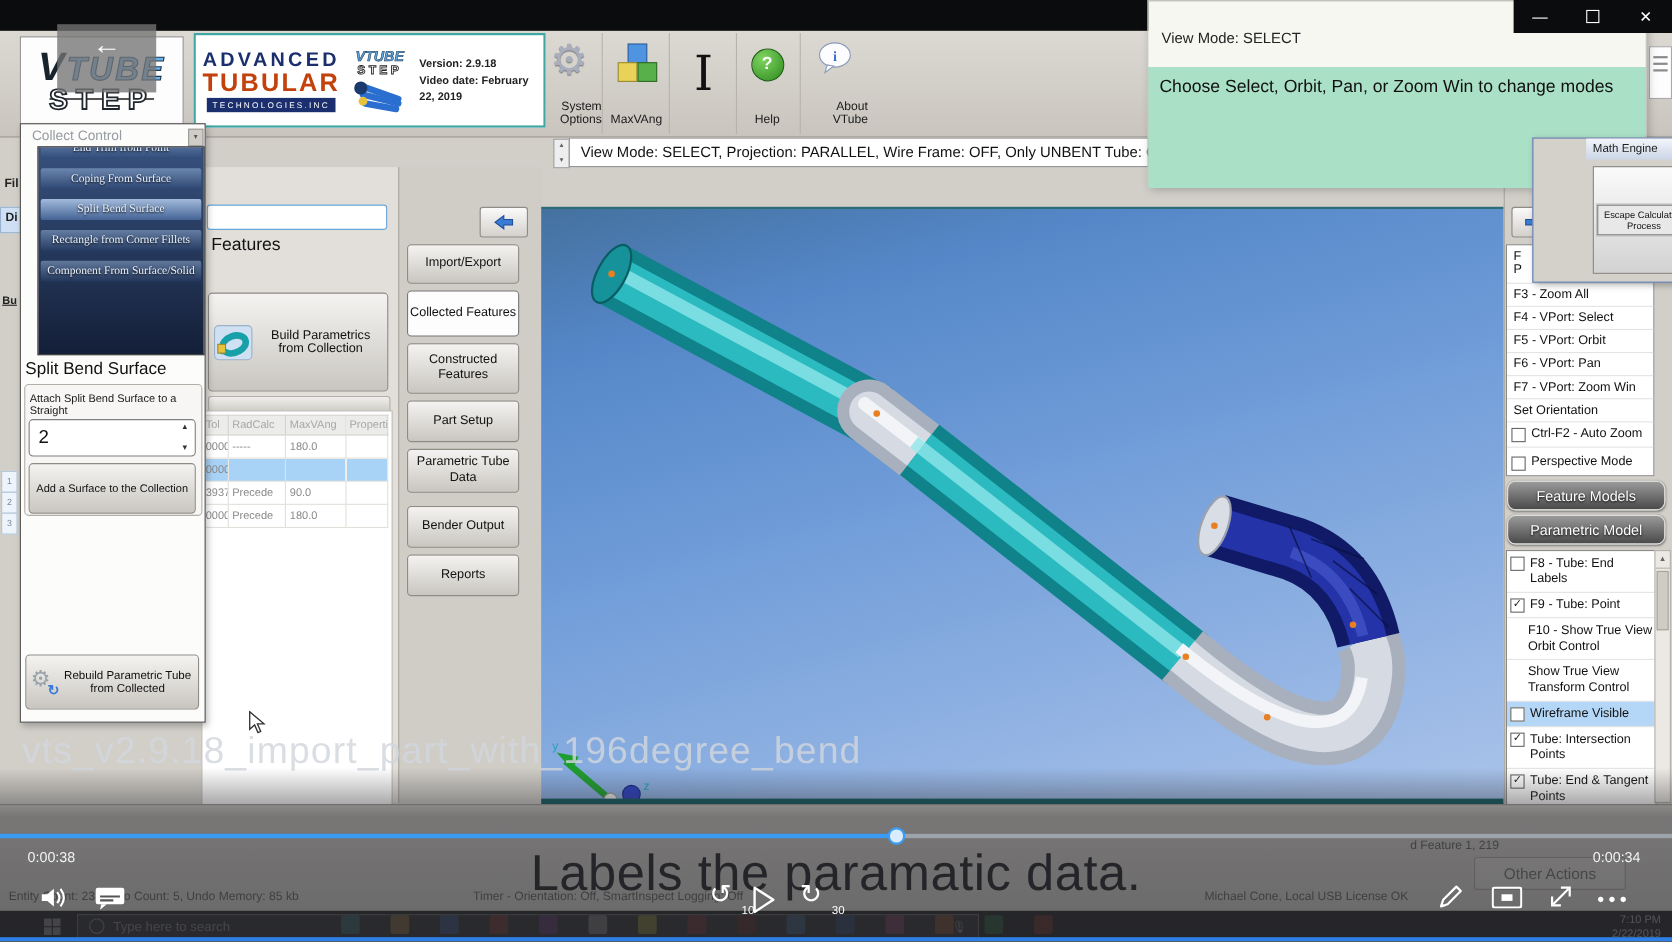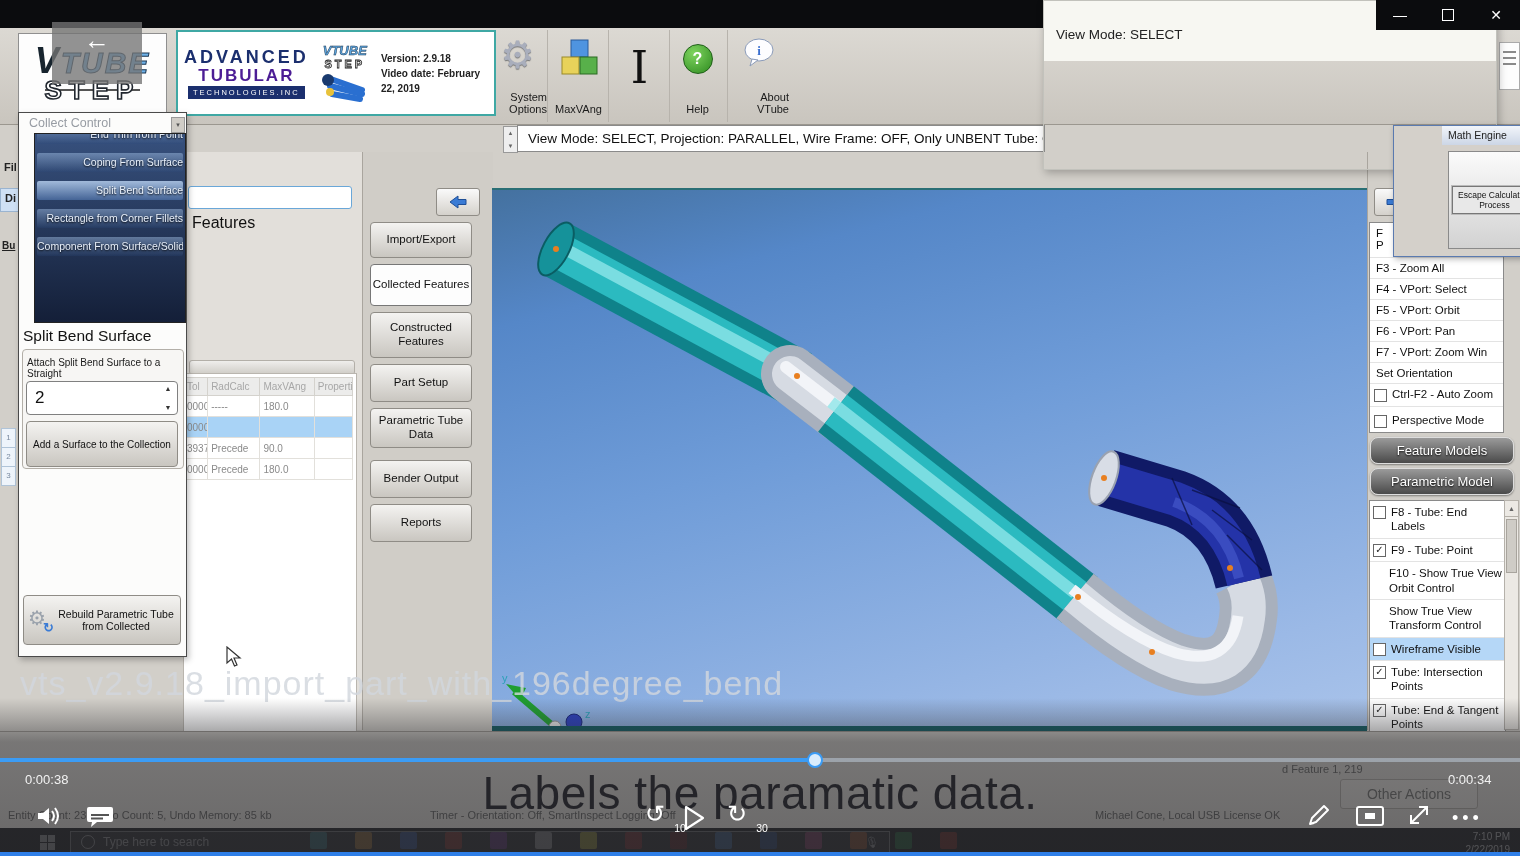--- a/index.html
+++ b/index.html
@@ -23,21 +23,21 @@
     display:flex;flex-direction:column;align-items:center;justify-content:center;}
   .lg1{font-size:30px;font-weight:bold;font-style:italic;color:#6fb2e8;letter-spacing:2px;
     -webkit-text-stroke:1px #17324d;line-height:0.9;}
   .lg1 .vv{color:#17242e;font-size:36px;-webkit-text-stroke:0;}
   .lg2{font-size:26px;font-weight:bold;letter-spacing:7px;color:#fff;-webkit-text-stroke:1.6px #20262e;
     line-height:1;background:linear-gradient(180deg,transparent 46%,#555 46%,#555 54%,transparent 54%);}
   .banner{left:176px;top:30px;width:320px;height:86px;background:#fff;border:2px solid #3fa8a4;
     display:flex;align-items:center;gap:8px;padding:0 6px;box-sizing:border-box;}
   .b-adv{display:flex;flex-direction:column;align-items:center;}
   .b-l1{color:#1b2f6e;font-weight:bold;font-size:18px;letter-spacing:3px;}
-  .b-l2{color:#4c1d95;font-weight:bold;font-size:17px;letter-spacing:2px;line-height:.95;}
+  .b-l2{color:#c2410c;font-weight:bold;font-size:23px;letter-spacing:2px;line-height:.95;}
   .b-l3{background:#1b2f6e;color:#fff;font-size:7.5px;letter-spacing:2px;padding:2px 5px;margin-top:2px;}
   .b-mini{display:flex;flex-direction:column;align-items:center;width:74px;}
   .b-m1{font-size:13px;font-weight:bold;font-style:italic;color:#5ea7e0;-webkit-text-stroke:.5px #17324d;}
   .b-m2{font-size:11px;font-weight:bold;letter-spacing:3px;color:#fff;-webkit-text-stroke:.8px #222;}
   .b-ver{font-size:10px;font-weight:bold;color:#222;line-height:1.5;}
 
   .tbtn{top:30px;height:92px;width:60px;border-right:1px solid #b7b3ac;display:flex;flex-direction:column;
     align-items:center;justify-content:flex-start;padding-top:8px;box-sizing:border-box;}
   .tbtn .lbl{font-size:11px;color:#1a1a1a;text-align:right;line-height:1.15;margin-top:auto;margin-bottom:6px;}
   .gear{font-size:38px;color:#a9aebc;line-height:.9;text-shadow:0 1px 1px #777;}
@@ -59,22 +59,22 @@
 
   
   .popup{left:18px;top:112px;width:167px;height:543px;background:#fcfcfb;border:1px solid #4a4a4a;
     box-shadow:2px 3px 6px rgba(0,0,0,.25);z-index:5;}
   .cc-head{left:10px;top:3px;font-size:12.5px;color:#979ca3;}
   .cc-drop{left:152px;top:4px;width:12px;height:14px;background:#d0cdc7;border:1px solid #999;font-size:7px;
     color:#555;text-align:center;line-height:13px;}
   .cc-list{left:15px;top:20px;width:150px;height:188px;background:linear-gradient(180deg,#37517e,#141f38);
     border:1px solid #222;overflow:hidden;}
   .cc-item{height:19px;margin:9px 2px;background:linear-gradient(180deg,rgba(173,203,240,.45),rgba(40,70,120,.25));
-    color:#e8f0fb;font-size:10.5px;text-align:right;line-height:19px;border-radius:2px;
-    text-shadow:0 1px 2px #000;white-space:nowrap;overflow:hidden;}
+    color:#e8f0fb;font-size:10.5px;text-align:center;line-height:19px;border-radius:2px;
+    text-shadow:0 1px 2px #000;white-space:nowrap;overflow:hidden;font-family:Liberation Serif, serif;}
   .cc-item.first{margin-top:-9px;}
   .cc-item.sel{background:linear-gradient(180deg,rgba(200,225,255,.75),rgba(90,130,190,.55));}
   .sbs-title{left:4px;top:214px;font-size:15.5px;color:#111;}
   .sbs-group{left:3px;top:236px;width:160px;height:118px;border:1px solid #b3afa8;border-radius:4px;background:#f7f6f4;}
   .sbs-label{left:8px;top:244px;font-size:10px;color:#1a1a1a;}
   .sbs-input{left:7px;top:268px;width:152px;height:34px;background:#fff;border:1.5px solid #808080;border-radius:4px;
     box-sizing:border-box;font-size:17px;color:#111;line-height:31px;padding-left:8px;}
   .sbs-spin{left:142px;top:272px;width:14px;height:26px;display:flex;flex-direction:column;justify-content:space-between;
     font-size:7px;color:#333;text-align:center;}
   .btn-gray{background:linear-gradient(180deg,#f4f3f1,#c9c6c0);border:1px solid #8f8c86;border-radius:4px;
@@ -260,28 +260,36 @@
 
   <div class="abs spin">
       <span>▲</span>
       <span>▼</span>
     </div>
   <div class="abs viewbar">View Mode: SELECT, Projection: PARALLEL, Wire Frame: OFF, Only UNBENT Tube: OFF,</div>
 
   <div class="abs ltab" style="left:4px;top:161px;">Fil</div>
   <div class="abs ditab"></div>
   <div class="abs ltab" style="left:5px;top:192px;z-index:2;">Di</div>
-  <div class="abs ltab" style="left:2px;top:240px;font-size:10px;text-decoration:underline;">Bu</div>
+  <div class="abs ltab" style="left:2px;top:268px;font-size:10px;text-decoration:underline;">Bu</div>
   <div class="abs numcell" style="left:1px;top:428px;">1</div>
   <div class="abs numcell" style="left:1px;top:447px;">2</div>
   <div class="abs numcell" style="left:1px;top:466px;">3</div>
 
   <div class="abs featcol"></div>
   <div class="abs f-input"></div>
   <div class="abs f-title">Features</div>
+  <div class="abs btn-gray f-build">
+    <svg width="36" height="36" style="flex:none">
+      <rect x="1" y="3" width="34" height="31" rx="4" fill="#cfe0f2" stroke="#9ab0c8"></rect>
+      <path d="M8 26 C6 12 26 8 29 16 C32 24 18 31 11 27" fill="none" stroke="#18a0a8" stroke-width="6" stroke-linecap="round"></path>
+      <rect x="4" y="20" width="7" height="8" fill="#e8c23a" stroke="#9a8a2a"></rect>
+    </svg>
+    <span>Build Parametrics from Collection</span>
+  </div>
   <div class="abs f-divider"></div>
   <div class="abs f-white"></div>
   <table class="abs f-table">
     <colgroup>
         <col style="width:24px">
         <col style="width:52px">
         <col style="width:54px">
         <col style="width:38px">
       </colgroup>
     <tbody>
@@ -488,20 +496,21 @@
     </div>
   </div>
 
   <div class="abs sliver">
       <i></i>
       <i></i>
       <i></i>
     </div>
   <div class="abs tooltip">
     <div class="tt-top">View Mode: SELECT</div>
+    <div class="tt-green">Choose Select, Orbit, Pan, or Zoom Win to change modes</div>
   </div>
   <div class="abs winctl">
     <div class="wc">—</div>
     <div class="wc">
         <span class="sq"></span>
       </div>
     <div class="wc">✕</div>
   </div>
   <div class="abs mathwin">
     <div class="mw-title">

